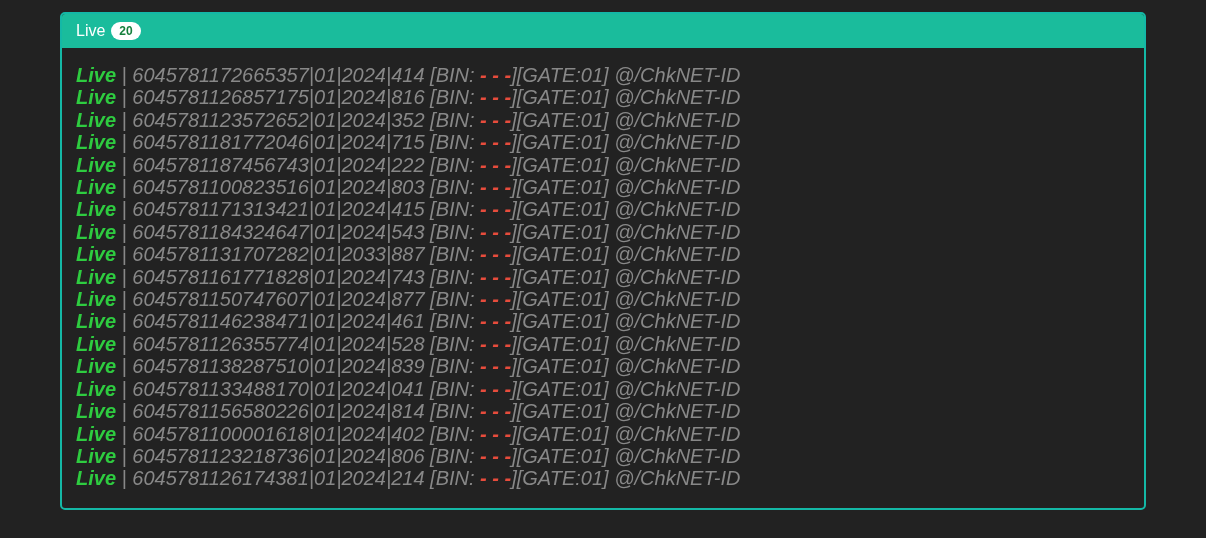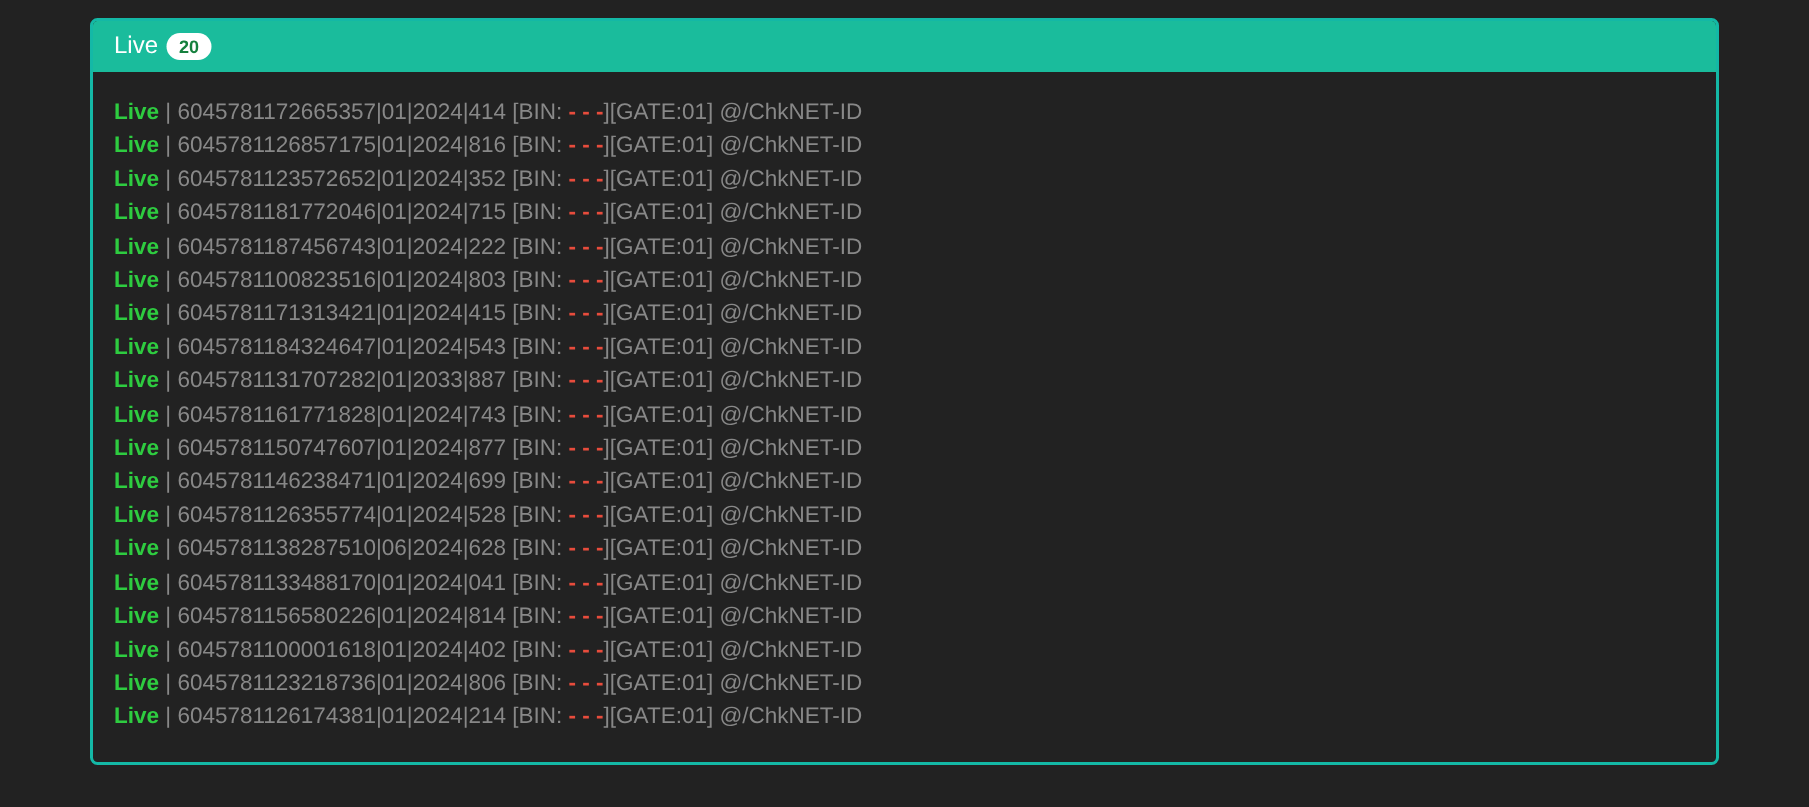--- a/index.html
+++ b/index.html
@@ -37,22 +37,23 @@
       padding: 1px 8px;
       line-height: 16px;
       display: inline-block;
     }
     .panel-body {
       padding: 16px 14px 18px 14px;
     }
     .log-line {
       color: #888;
       line-height: 22.4px;
-      font-size: 15px;
+      font-size: 20px;
       white-space: nowrap;
+      font-style: italic;
     }
     .live-tag {
       color: #2ecc40;
       font-weight: bold;
     }
     .bin-dashes {
       color: #e74c3c;
       font-weight: bold;
     }
   </style>
@@ -69,22 +70,22 @@
       <div class="log-line"><span class="live-tag">Live</span><span> | </span><span>6045781126857175|01|2024|816</span> <span>[BIN: </span><span class="bin-dashes">- - -</span><span>][GATE:01] @/ChkNET-ID</span></div>
       <div class="log-line"><span class="live-tag">Live</span><span> | </span><span>6045781123572652|01|2024|352</span> <span>[BIN: </span><span class="bin-dashes">- - -</span><span>][GATE:01] @/ChkNET-ID</span></div>
       <div class="log-line"><span class="live-tag">Live</span><span> | </span><span>6045781181772046|01|2024|715</span> <span>[BIN: </span><span class="bin-dashes">- - -</span><span>][GATE:01] @/ChkNET-ID</span></div>
       <div class="log-line"><span class="live-tag">Live</span><span> | </span><span>6045781187456743|01|2024|222</span> <span>[BIN: </span><span class="bin-dashes">- - -</span><span>][GATE:01] @/ChkNET-ID</span></div>
       <div class="log-line"><span class="live-tag">Live</span><span> | </span><span>6045781100823516|01|2024|803</span> <span>[BIN: </span><span class="bin-dashes">- - -</span><span>][GATE:01] @/ChkNET-ID</span></div>
       <div class="log-line"><span class="live-tag">Live</span><span> | </span><span>6045781171313421|01|2024|415</span> <span>[BIN: </span><span class="bin-dashes">- - -</span><span>][GATE:01] @/ChkNET-ID</span></div>
       <div class="log-line"><span class="live-tag">Live</span><span> | </span><span>6045781184324647|01|2024|543</span> <span>[BIN: </span><span class="bin-dashes">- - -</span><span>][GATE:01] @/ChkNET-ID</span></div>
       <div class="log-line"><span class="live-tag">Live</span><span> | </span><span>6045781131707282|01|2033|887</span> <span>[BIN: </span><span class="bin-dashes">- - -</span><span>][GATE:01] @/ChkNET-ID</span></div>
       <div class="log-line"><span class="live-tag">Live</span><span> | </span><span>6045781161771828|01|2024|743</span> <span>[BIN: </span><span class="bin-dashes">- - -</span><span>][GATE:01] @/ChkNET-ID</span></div>
       <div class="log-line"><span class="live-tag">Live</span><span> | </span><span>6045781150747607|01|2024|877</span> <span>[BIN: </span><span class="bin-dashes">- - -</span><span>][GATE:01] @/ChkNET-ID</span></div>
-      <div class="log-line"><span class="live-tag">Live</span><span> | </span><span>6045781146238471|01|2024|699</span> <span>[BIN: </span><span class="bin-dashes">- - -</span><span>][GATE:01] @/ChkNET-ID</span></div>
+      <div class="log-line"><span class="live-tag">Live</span><span> | </span><span>6045781146238471|01|2024|461</span> <span>[BIN: </span><span class="bin-dashes">- - -</span><span>][GATE:01] @/ChkNET-ID</span></div>
       <div class="log-line"><span class="live-tag">Live</span><span> | </span><span>6045781126355774|01|2024|528</span> <span>[BIN: </span><span class="bin-dashes">- - -</span><span>][GATE:01] @/ChkNET-ID</span></div>
-      <div class="log-line"><span class="live-tag">Live</span><span> | </span><span>6045781138287510|06|2024|628</span> <span>[BIN: </span><span class="bin-dashes">- - -</span><span>][GATE:01] @/ChkNET-ID</span></div>
+      <div class="log-line"><span class="live-tag">Live</span><span> | </span><span>6045781138287510|01|2024|839</span> <span>[BIN: </span><span class="bin-dashes">- - -</span><span>][GATE:01] @/ChkNET-ID</span></div>
       <div class="log-line"><span class="live-tag">Live</span><span> | </span><span>6045781133488170|01|2024|041</span> <span>[BIN: </span><span class="bin-dashes">- - -</span><span>][GATE:01] @/ChkNET-ID</span></div>
       <div class="log-line"><span class="live-tag">Live</span><span> | </span><span>6045781156580226|01|2024|814</span> <span>[BIN: </span><span class="bin-dashes">- - -</span><span>][GATE:01] @/ChkNET-ID</span></div>
       <div class="log-line"><span class="live-tag">Live</span><span> | </span><span>6045781100001618|01|2024|402</span> <span>[BIN: </span><span class="bin-dashes">- - -</span><span>][GATE:01] @/ChkNET-ID</span></div>
       <div class="log-line"><span class="live-tag">Live</span><span> | </span><span>6045781123218736|01|2024|806</span> <span>[BIN: </span><span class="bin-dashes">- - -</span><span>][GATE:01] @/ChkNET-ID</span></div>
       <div class="log-line"><span class="live-tag">Live</span><span> | </span><span>6045781126174381|01|2024|214</span> <span>[BIN: </span><span class="bin-dashes">- - -</span><span>][GATE:01] @/ChkNET-ID</span></div>
     </div>
 </div>
 
 </body></html>

